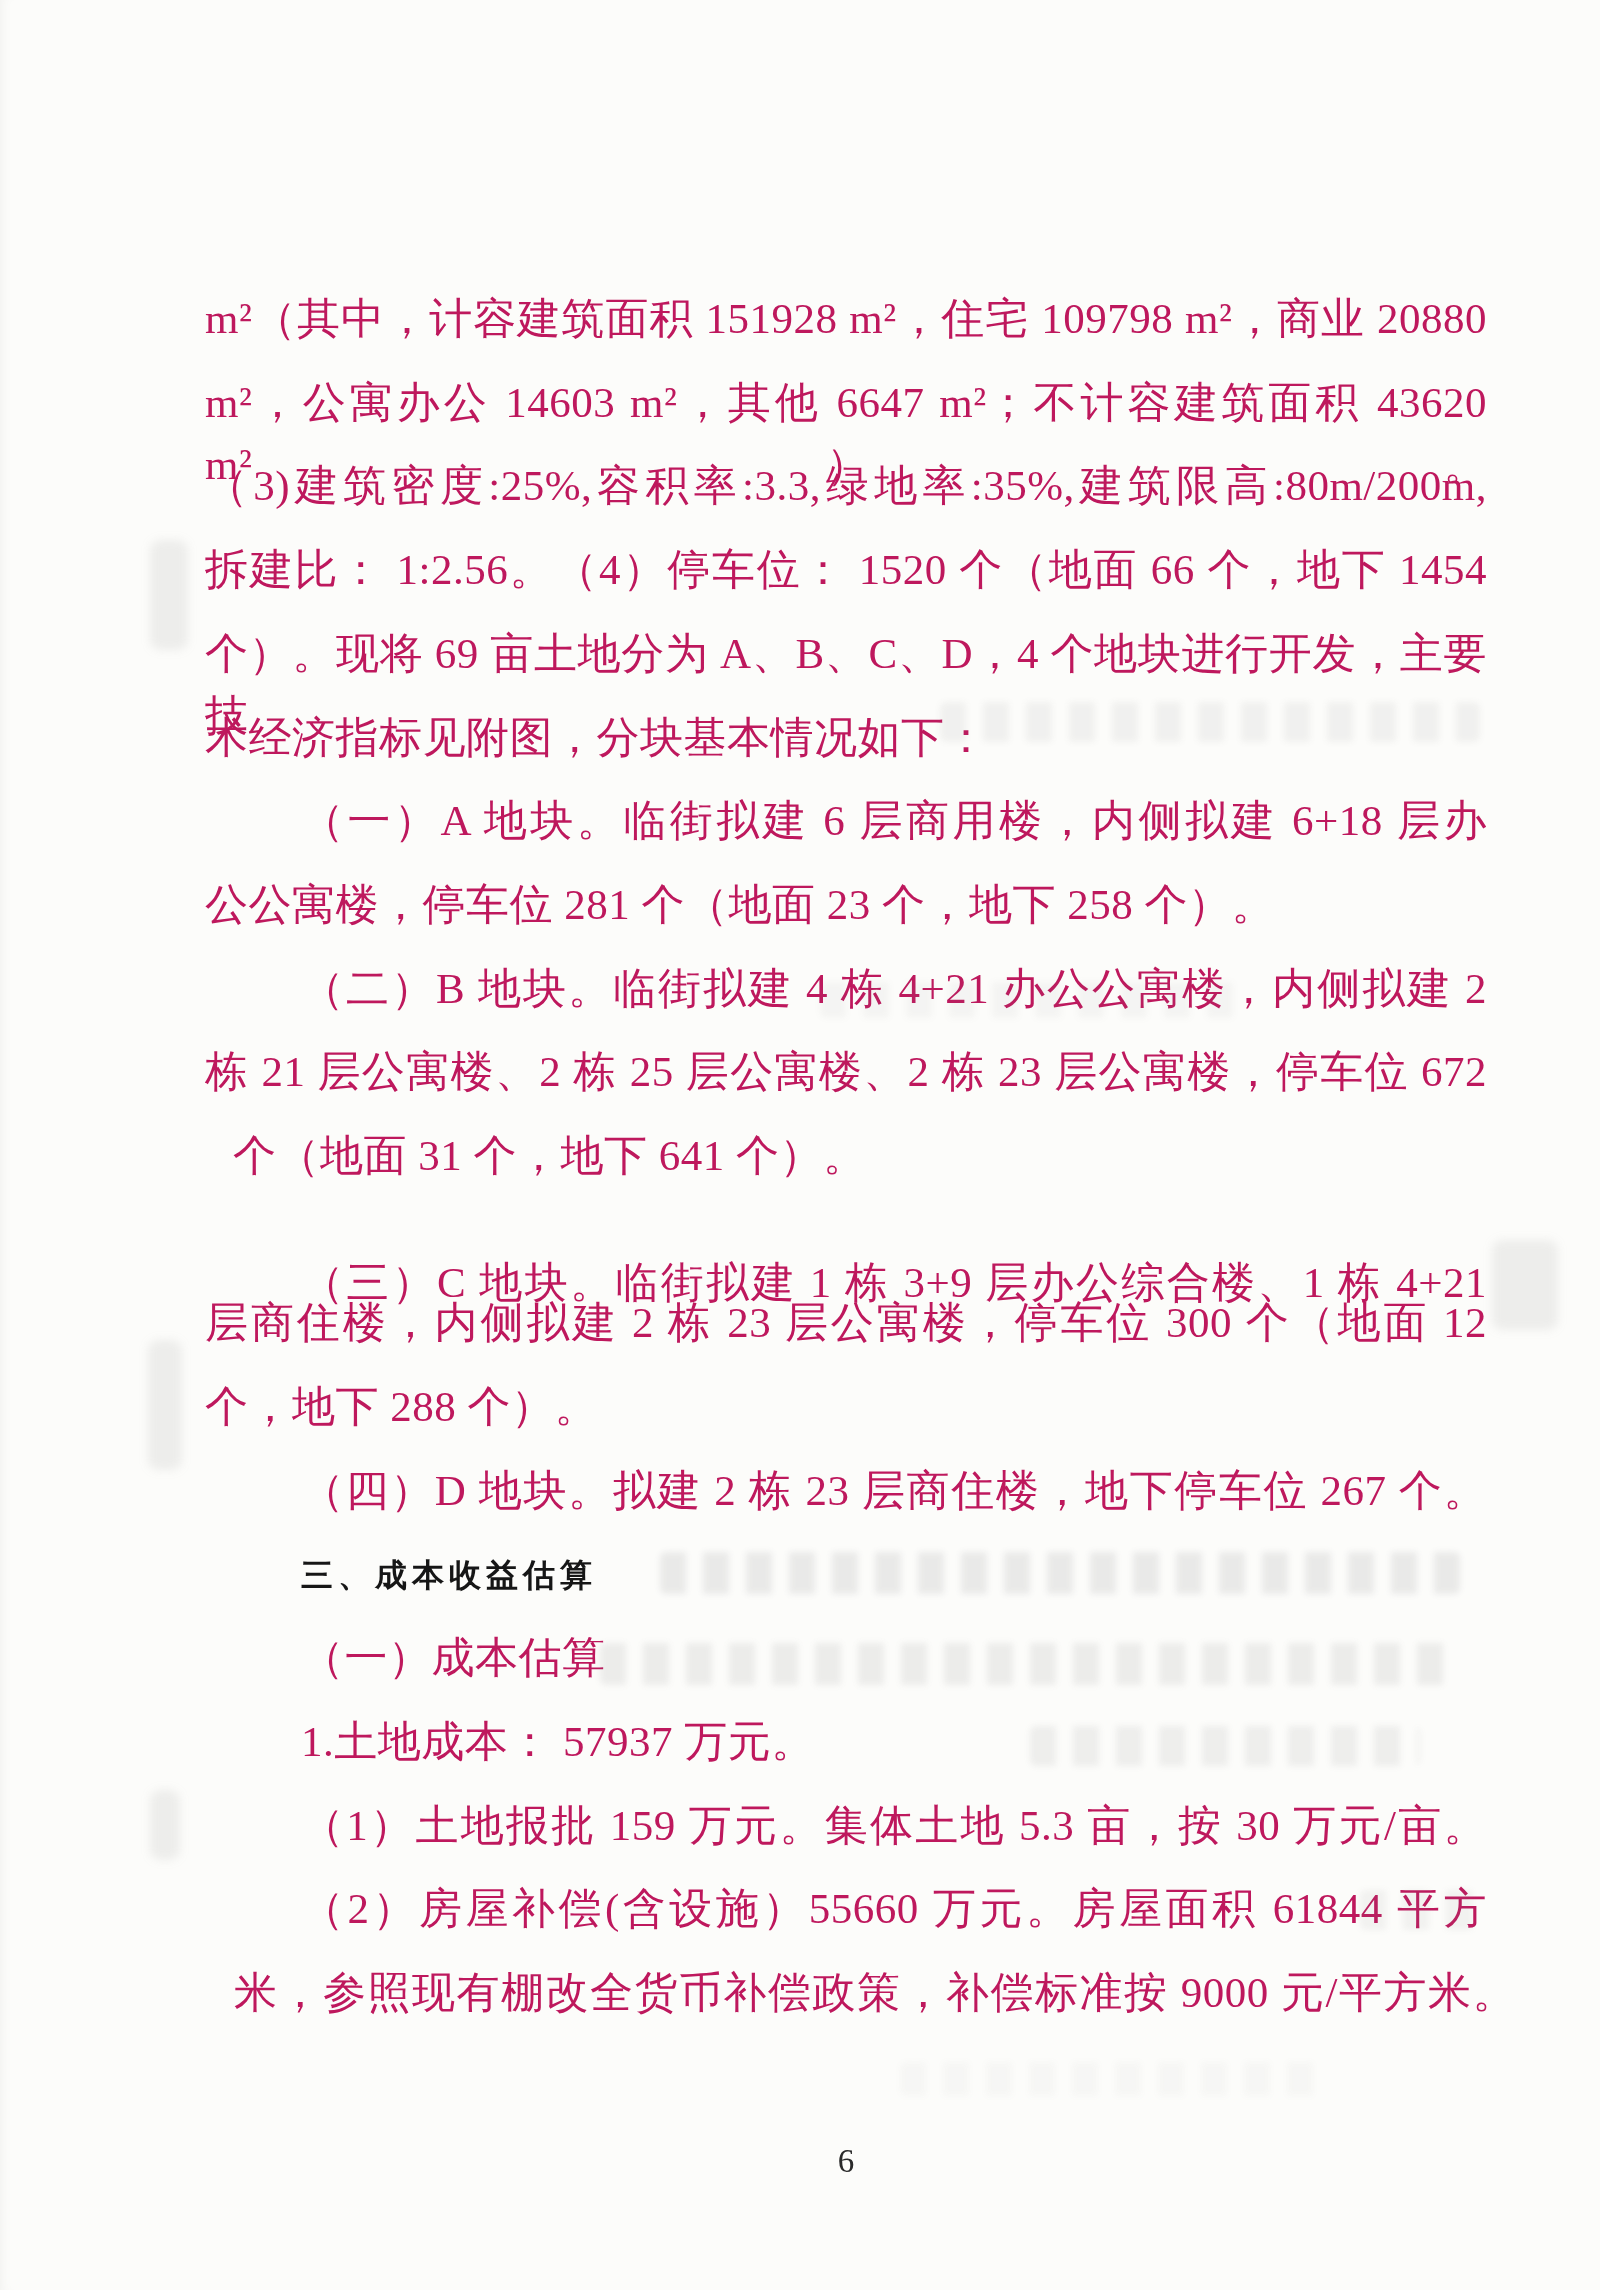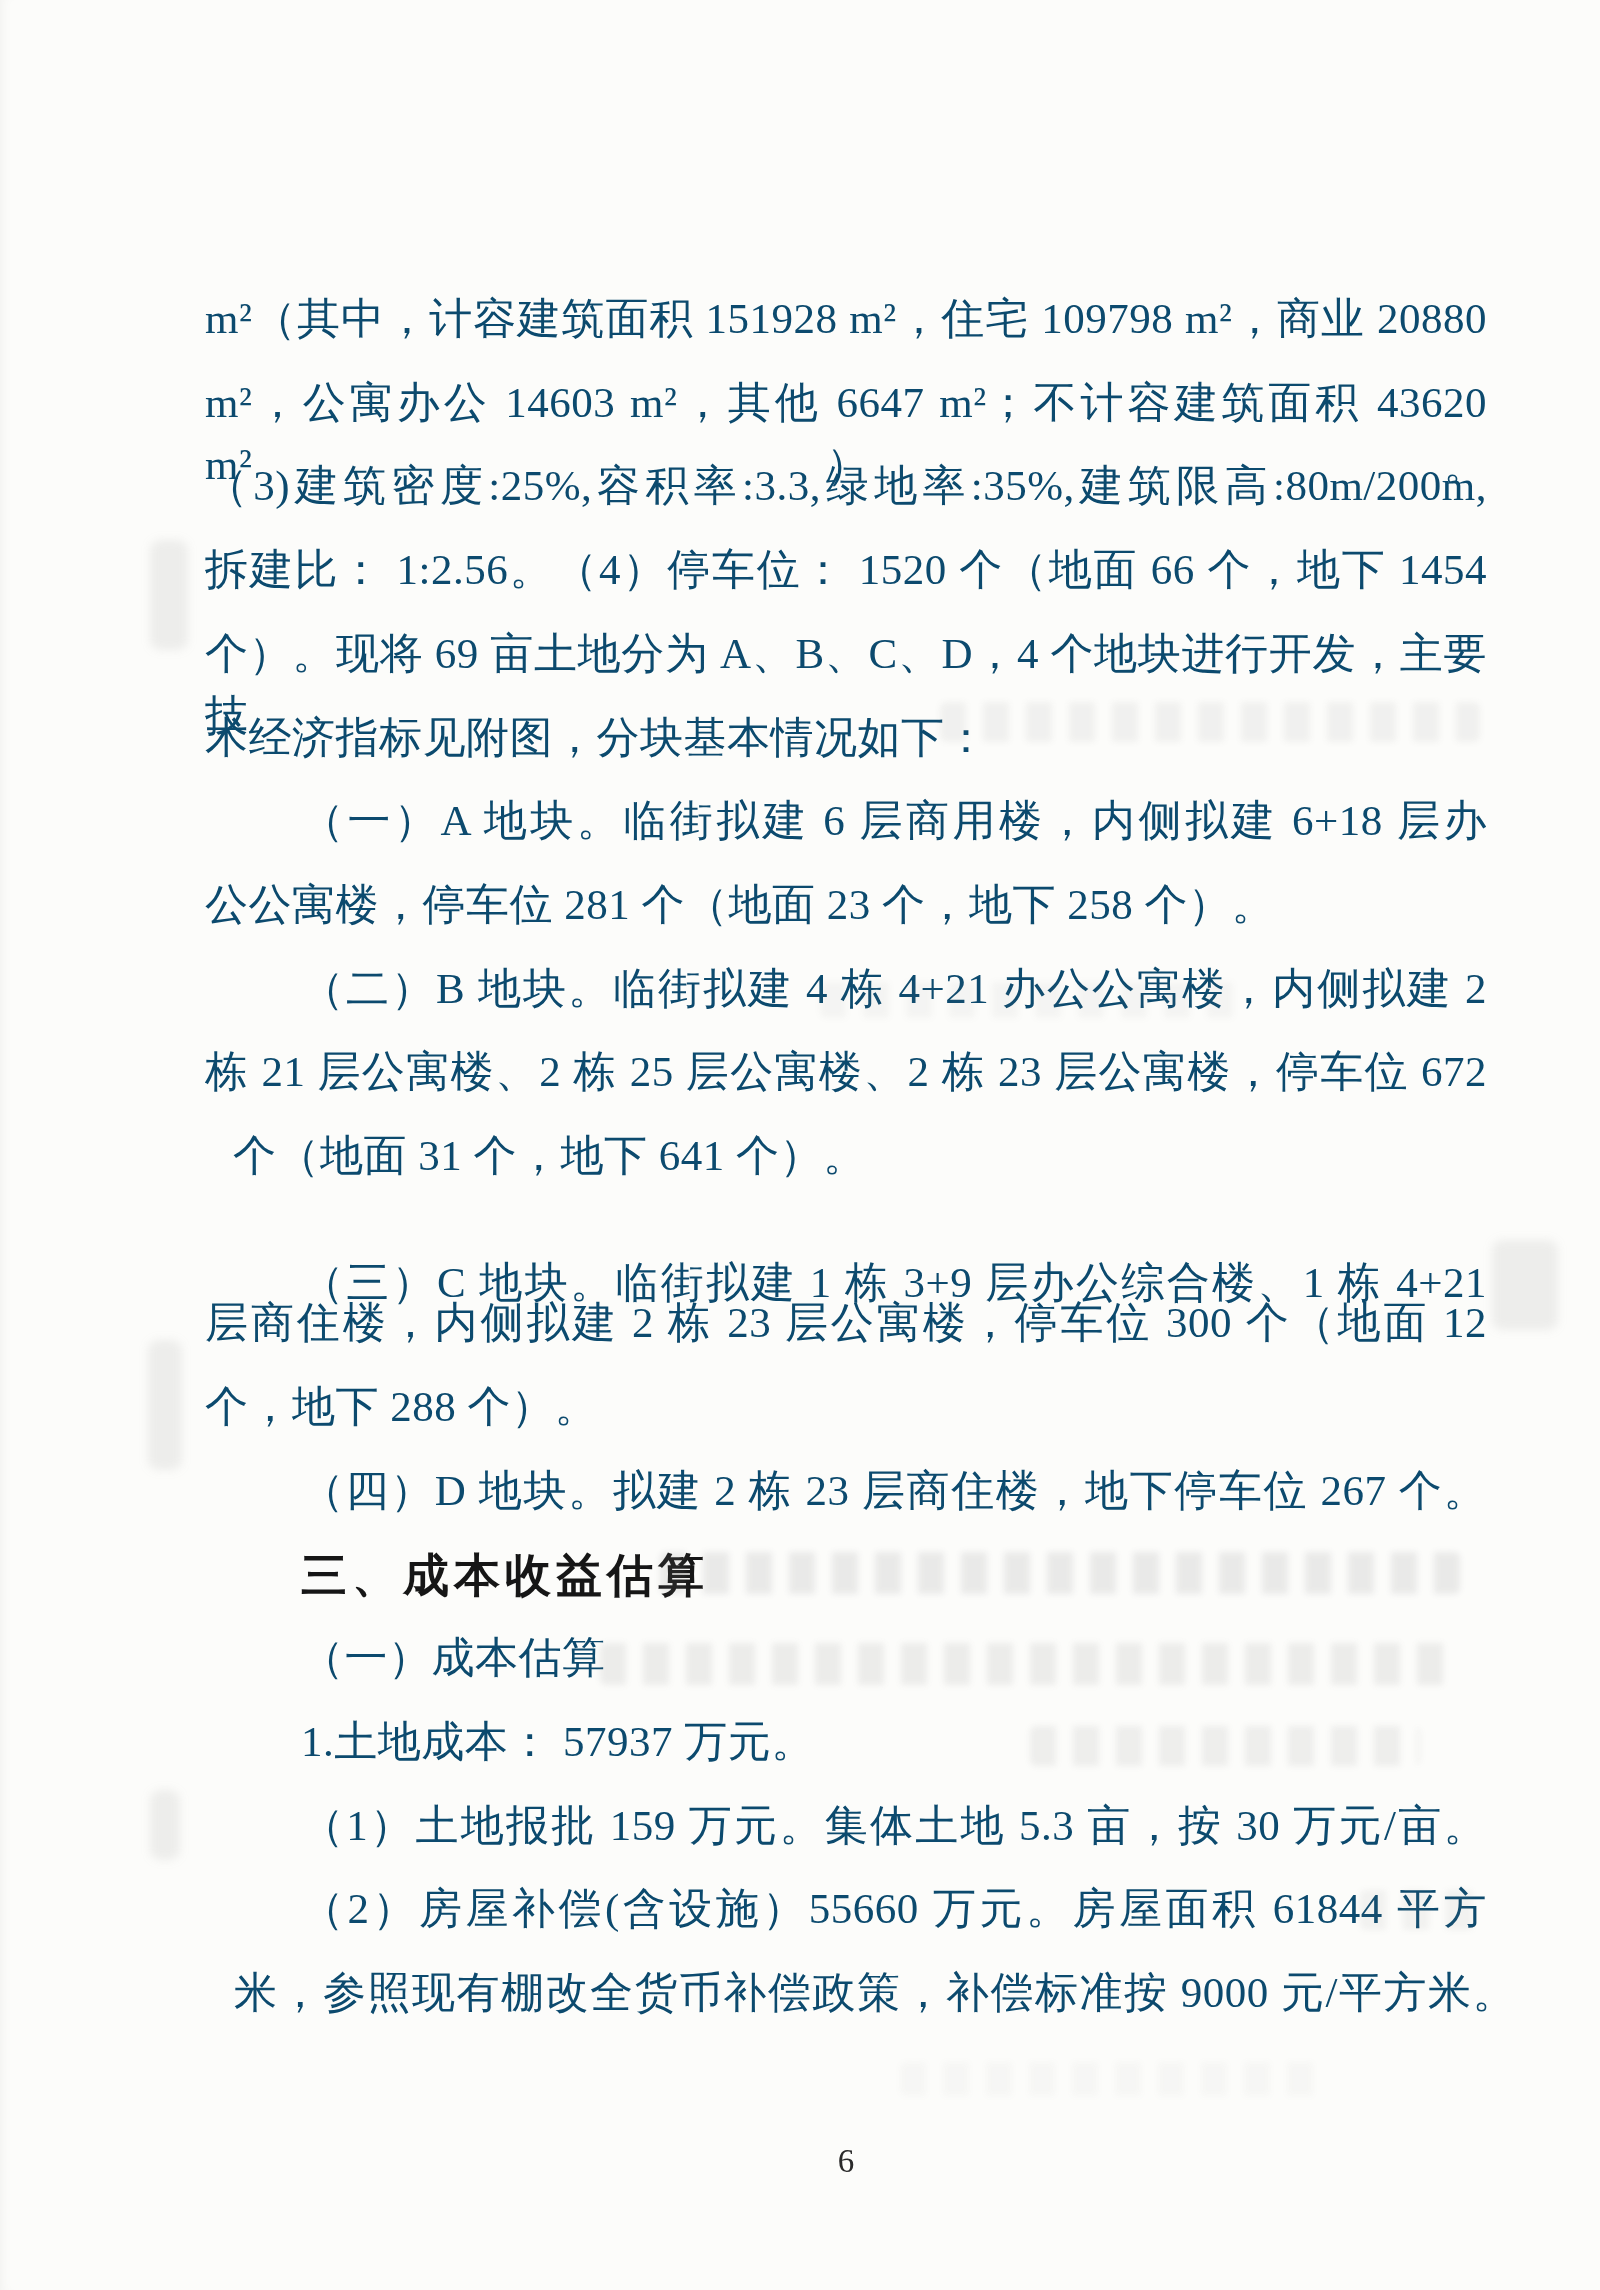--- a/index.html
+++ b/index.html
@@ -18,38 +18,38 @@
     overflow: hidden;
     box-shadow: inset 10px 0 14px -10px rgba(0,0,0,0.06);
   }
   .line {
     position: absolute;
     left: 205px;
     width: 1282px;
     height: 62px;
     line-height: 62px;
     font-size: 43px;
-    color: #0c4a6e;
+    color: #be185d;
     letter-spacing: 0.5px;
     white-space: normal;
     text-align: left;
     font-family: "Liberation Serif", "DejaVu Serif", serif;
   }
   .line.just {
     text-align: justify;
     text-align-last: justify;
   }
   .line.indent {
     left: 301px;
     width: 1186px;
   }
   .line.heading {
-    font-family: Liberation Sans, sans-serif;
+    font-family: Liberation Serif, serif;
     font-weight: 700;
-    font-size: 46px;
+    font-size: 32px;
     letter-spacing: 5px;
     color: #161616;
   }
   .pagenum {
     position: absolute;
     left: 205px;
     top: 2136px;
     width: 1282px;
     height: 50px;
     line-height: 50px;

